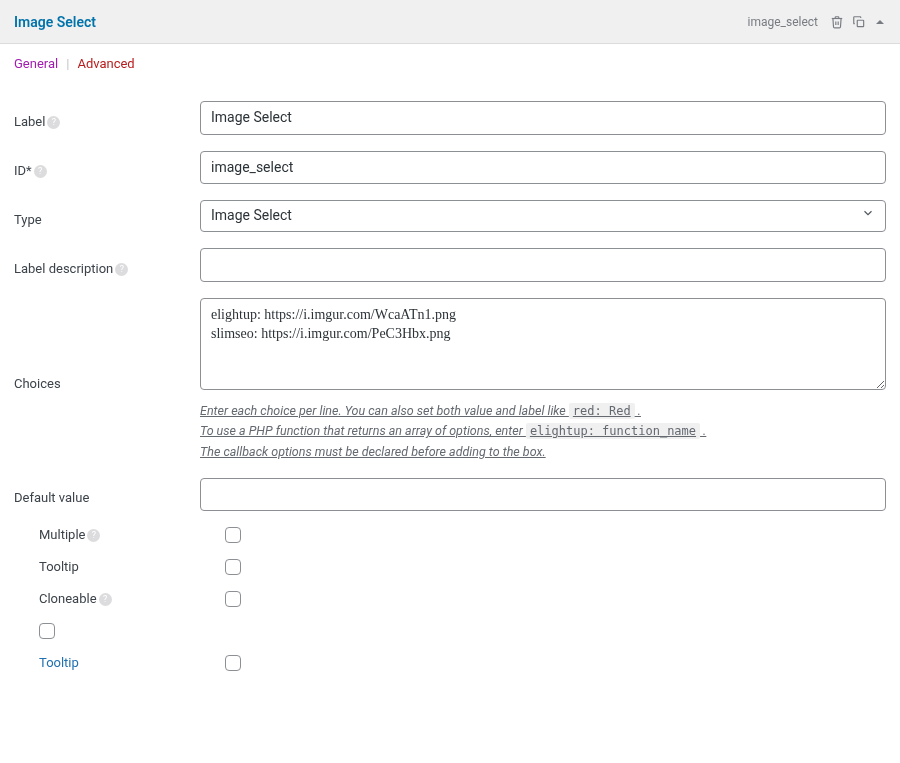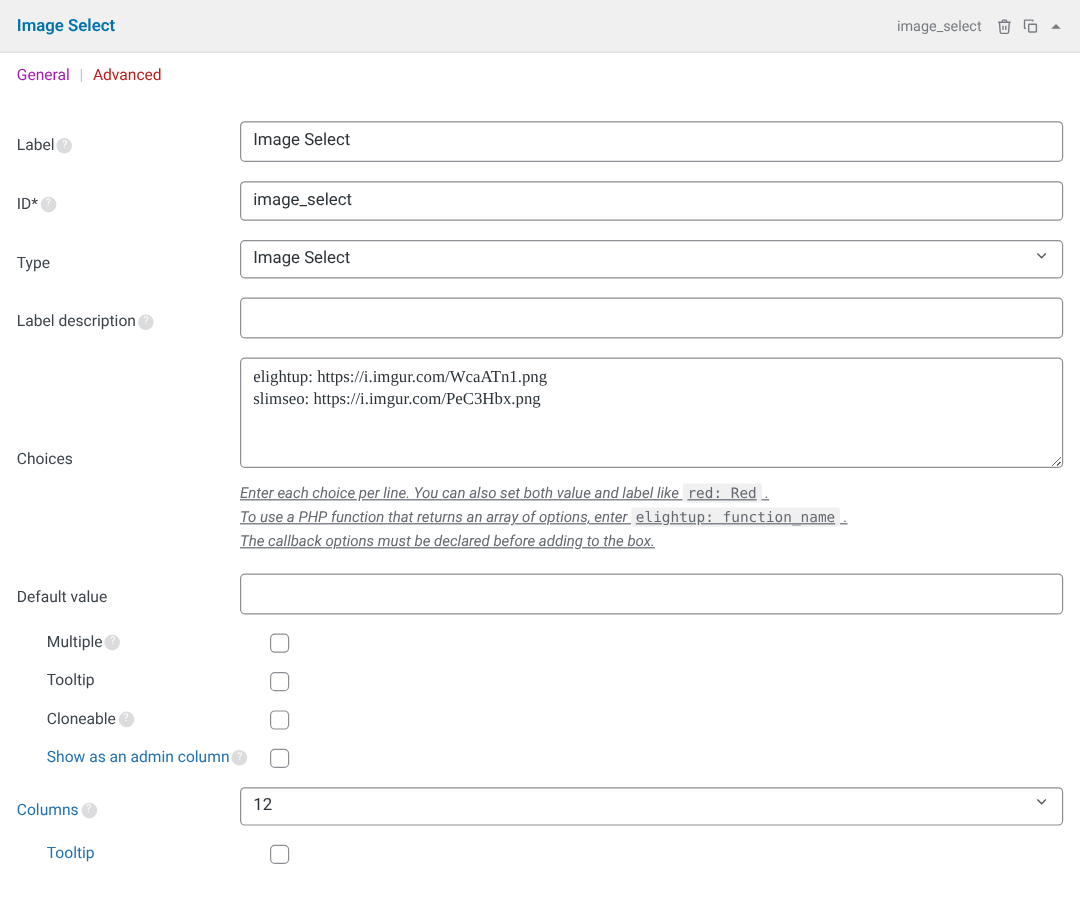--- a/index.html
+++ b/index.html
@@ -239,37 +239,25 @@
   </div>
 
   <div class="row check-row tight">
     <div class="label-col"><span>Cloneable</span><span class="help-icon">?</span></div>
     <div class="input-col">
         <div class="checkbox"></div>
       </div>
   </div>
 
   <div class="row check-row tight">
-    <div class="label-col link"><span>Show as an admin column</span><span class="help-icon">?</span></div>
-    <div class="input-col">
-        <div class="checkbox"></div>
-      </div>
-  </div>
-
-  <div class="row">
-    <div class="label-col link"><span>Columns</span><span class="help-icon">?</span></div>
-    <div class="input-col">
-      <div class="select">
-        <span>12</span>
-        <span class="chev"><svg width="14" height="14" viewBox="0 0 24 24" fill="none" stroke="currentColor" stroke-width="2">
-              <polyline points="6 9 12 15 18 9"></polyline>
-            </svg></span>
-      </div>
-    </div>
-  </div>
+    <div class="input-col">
+        <div class="checkbox"></div>
+      </div>
+  </div>
+
 
   <div class="row check-row tight">
     <div class="label-col link">Tooltip</div>
     <div class="input-col">
         <div class="checkbox"></div>
       </div>
   </div>
 
 </div>
 

